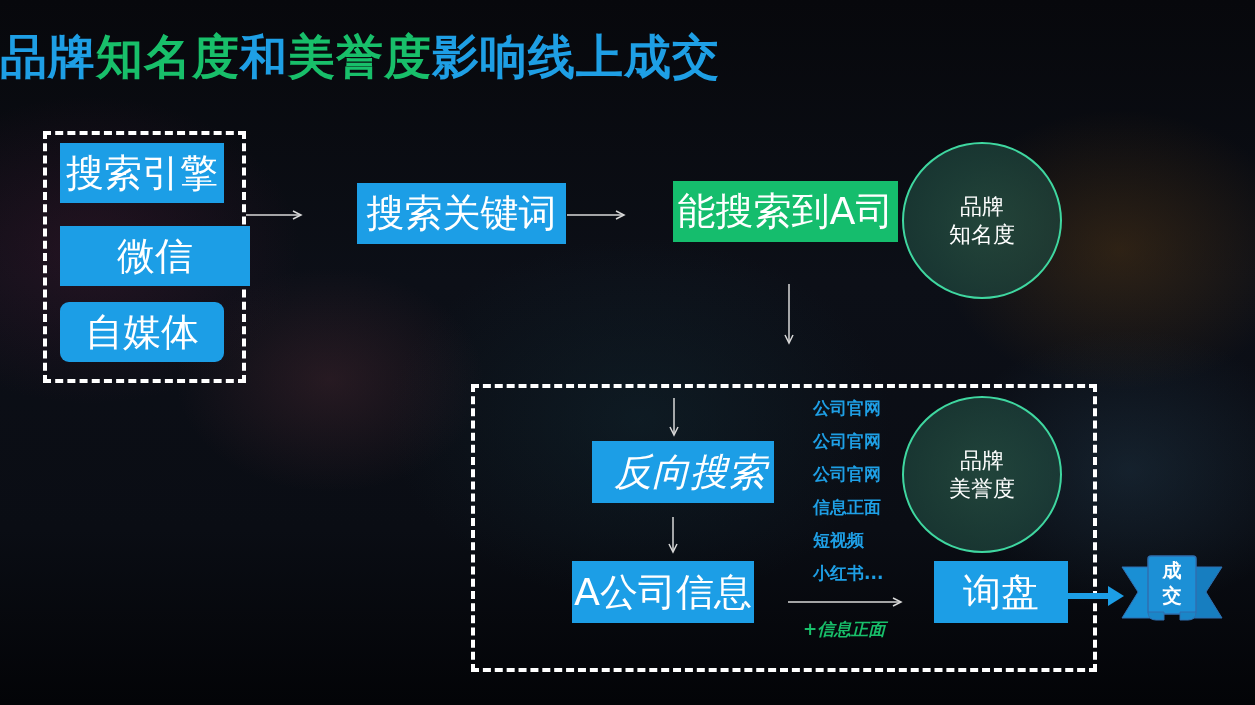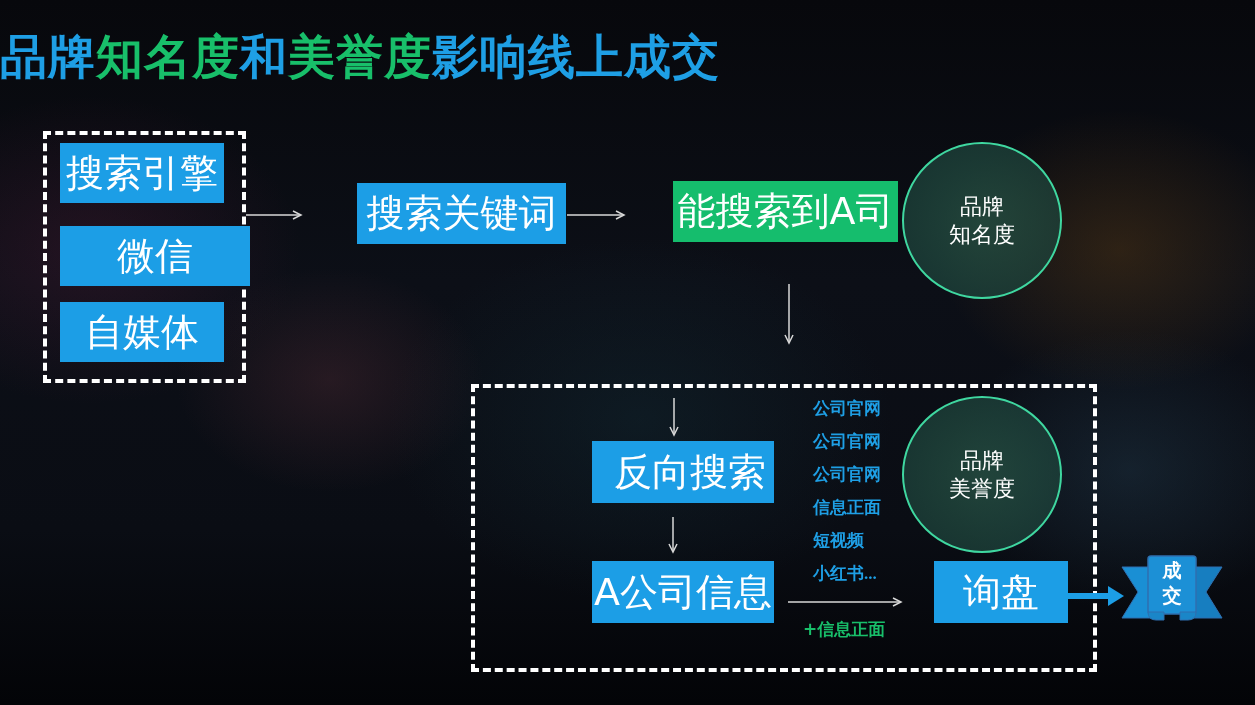--- a/index.html
+++ b/index.html
@@ -42,21 +42,21 @@
 </head>
 <body>
 
 <div class="abs title">
   <span class="t-blue">品牌</span><span class="t-green">知名度</span><span class="t-blue">和</span><span class="t-green">美誉度</span><span class="t-blue">影响线上成交</span>
 </div>
 
 <div class="abs dash-box" style="left:43px; top:131px; width:203px; height:252px;"></div>
 <div class="abs box blue" style="left:60px; top:143px; width:164px; height:60px;">搜索引擎</div>
 <div class="abs box blue" style="left:60px; top:226px; width:190px; height:60px;">微信</div>
-<div class="abs box blue" style="left:60px; top:302px; width:164px; height:60px;">自媒体</div>
+<div class="abs box blue" style="left:60px; top:302px; width:164px; height:60px;border-radius:9px;">自媒体</div>
 
 <svg class="abs" style="left:246px; top:207px;" width="58" height="16">
   <line x1="0" y1="8" x2="54" y2="8" stroke="#d8d8d8" stroke-width="1.5"></line>
   <polyline points="47,4 55,8 47,12" fill="none" stroke="#d8d8d8" stroke-width="1.5"></polyline>
 </svg>
 
 <div class="abs box blue" style="left:333px; top:183px; width:209px; height:61px;margin-left:24px;">搜索关键词</div>
 
 <svg class="abs" style="left:567px; top:207px;" width="60" height="16">
   <line x1="0" y1="8" x2="56" y2="8" stroke="#d8d8d8" stroke-width="1.5"></line>
@@ -75,44 +75,44 @@
   <polyline points="4,51 8,59 12,51" fill="none" stroke="#d8d8d8" stroke-width="1.5"></polyline>
 </svg>
 
 <div class="abs dash-box" style="left:471px; top:384px; width:626px; height:288px;"></div>
 
 <svg class="abs" style="left:666px; top:398px;" width="16" height="40">
   <line x1="8" y1="0" x2="8" y2="36" stroke="#d8d8d8" stroke-width="1.5"></line>
   <polyline points="4,29 8,37 12,29" fill="none" stroke="#d8d8d8" stroke-width="1.5"></polyline>
 </svg>
 
-<div class="abs box blue" style="left:592px; top:441px; width:182px; height:62px; padding-left:14px;">反向搜索</div>
+<div class="abs box blue" style="left:592px; top:441px; width:182px; height:62px; padding-left:14px;font-style:italic;">反向搜索</div>
 
 <svg class="abs" style="left:665px; top:517px;" width="16" height="38">
   <line x1="8" y1="0" x2="8" y2="34" stroke="#d8d8d8" stroke-width="1.5"></line>
   <polyline points="4,27 8,35 12,27" fill="none" stroke="#d8d8d8" stroke-width="1.5"></polyline>
 </svg>
 
-<div class="abs box blue" style="left:592px; top:561px; width:182px; height:62px;">A公司信息</div>
+<div class="abs box blue" style="left:572px; top:561px; width:182px; height:62px;">A公司信息</div>
 
-<div class="abs side-list" style="left:813px; top:392px; width:90px;font-family:Liberation Serif, serif;">
+<div class="abs side-list" style="left:813px; top:392px; width:90px;">
   <div>公司官网</div>
   <div>公司官网</div>
   <div>公司官网</div>
   <div>信息正面</div>
   <div>短视频</div>
   <div>小红书...</div>
 </div>
 
 <svg class="abs" style="left:788px; top:594px;" width="116" height="16">
   <line x1="0" y1="8" x2="112" y2="8" stroke="#d8d8d8" stroke-width="1.5"></line>
   <polyline points="105,4 113,8 105,12" fill="none" stroke="#d8d8d8" stroke-width="1.5"></polyline>
 </svg>
 
-<div class="abs side-green" style="left:803px; top:618px;">+信息正面</div>
+<div class="abs side-green" style="left:803px; top:618px;font-style:italic;">+信息正面</div>
 
 <div class="abs circle" style="left:902px; top:396px; width:160px; height:157px;">
   <span>品牌</span>
   <span>美誉度</span>
 </div>
 
 <div class="abs box blue" style="left:934px; top:561px; width:134px; height:62px;">询盘</div>
 
 <svg class="abs" style="left:1060px; top:585px;" width="66" height="22">
   <rect x="0" y="8" width="50" height="6" fill="#1c9ee6"></rect>

